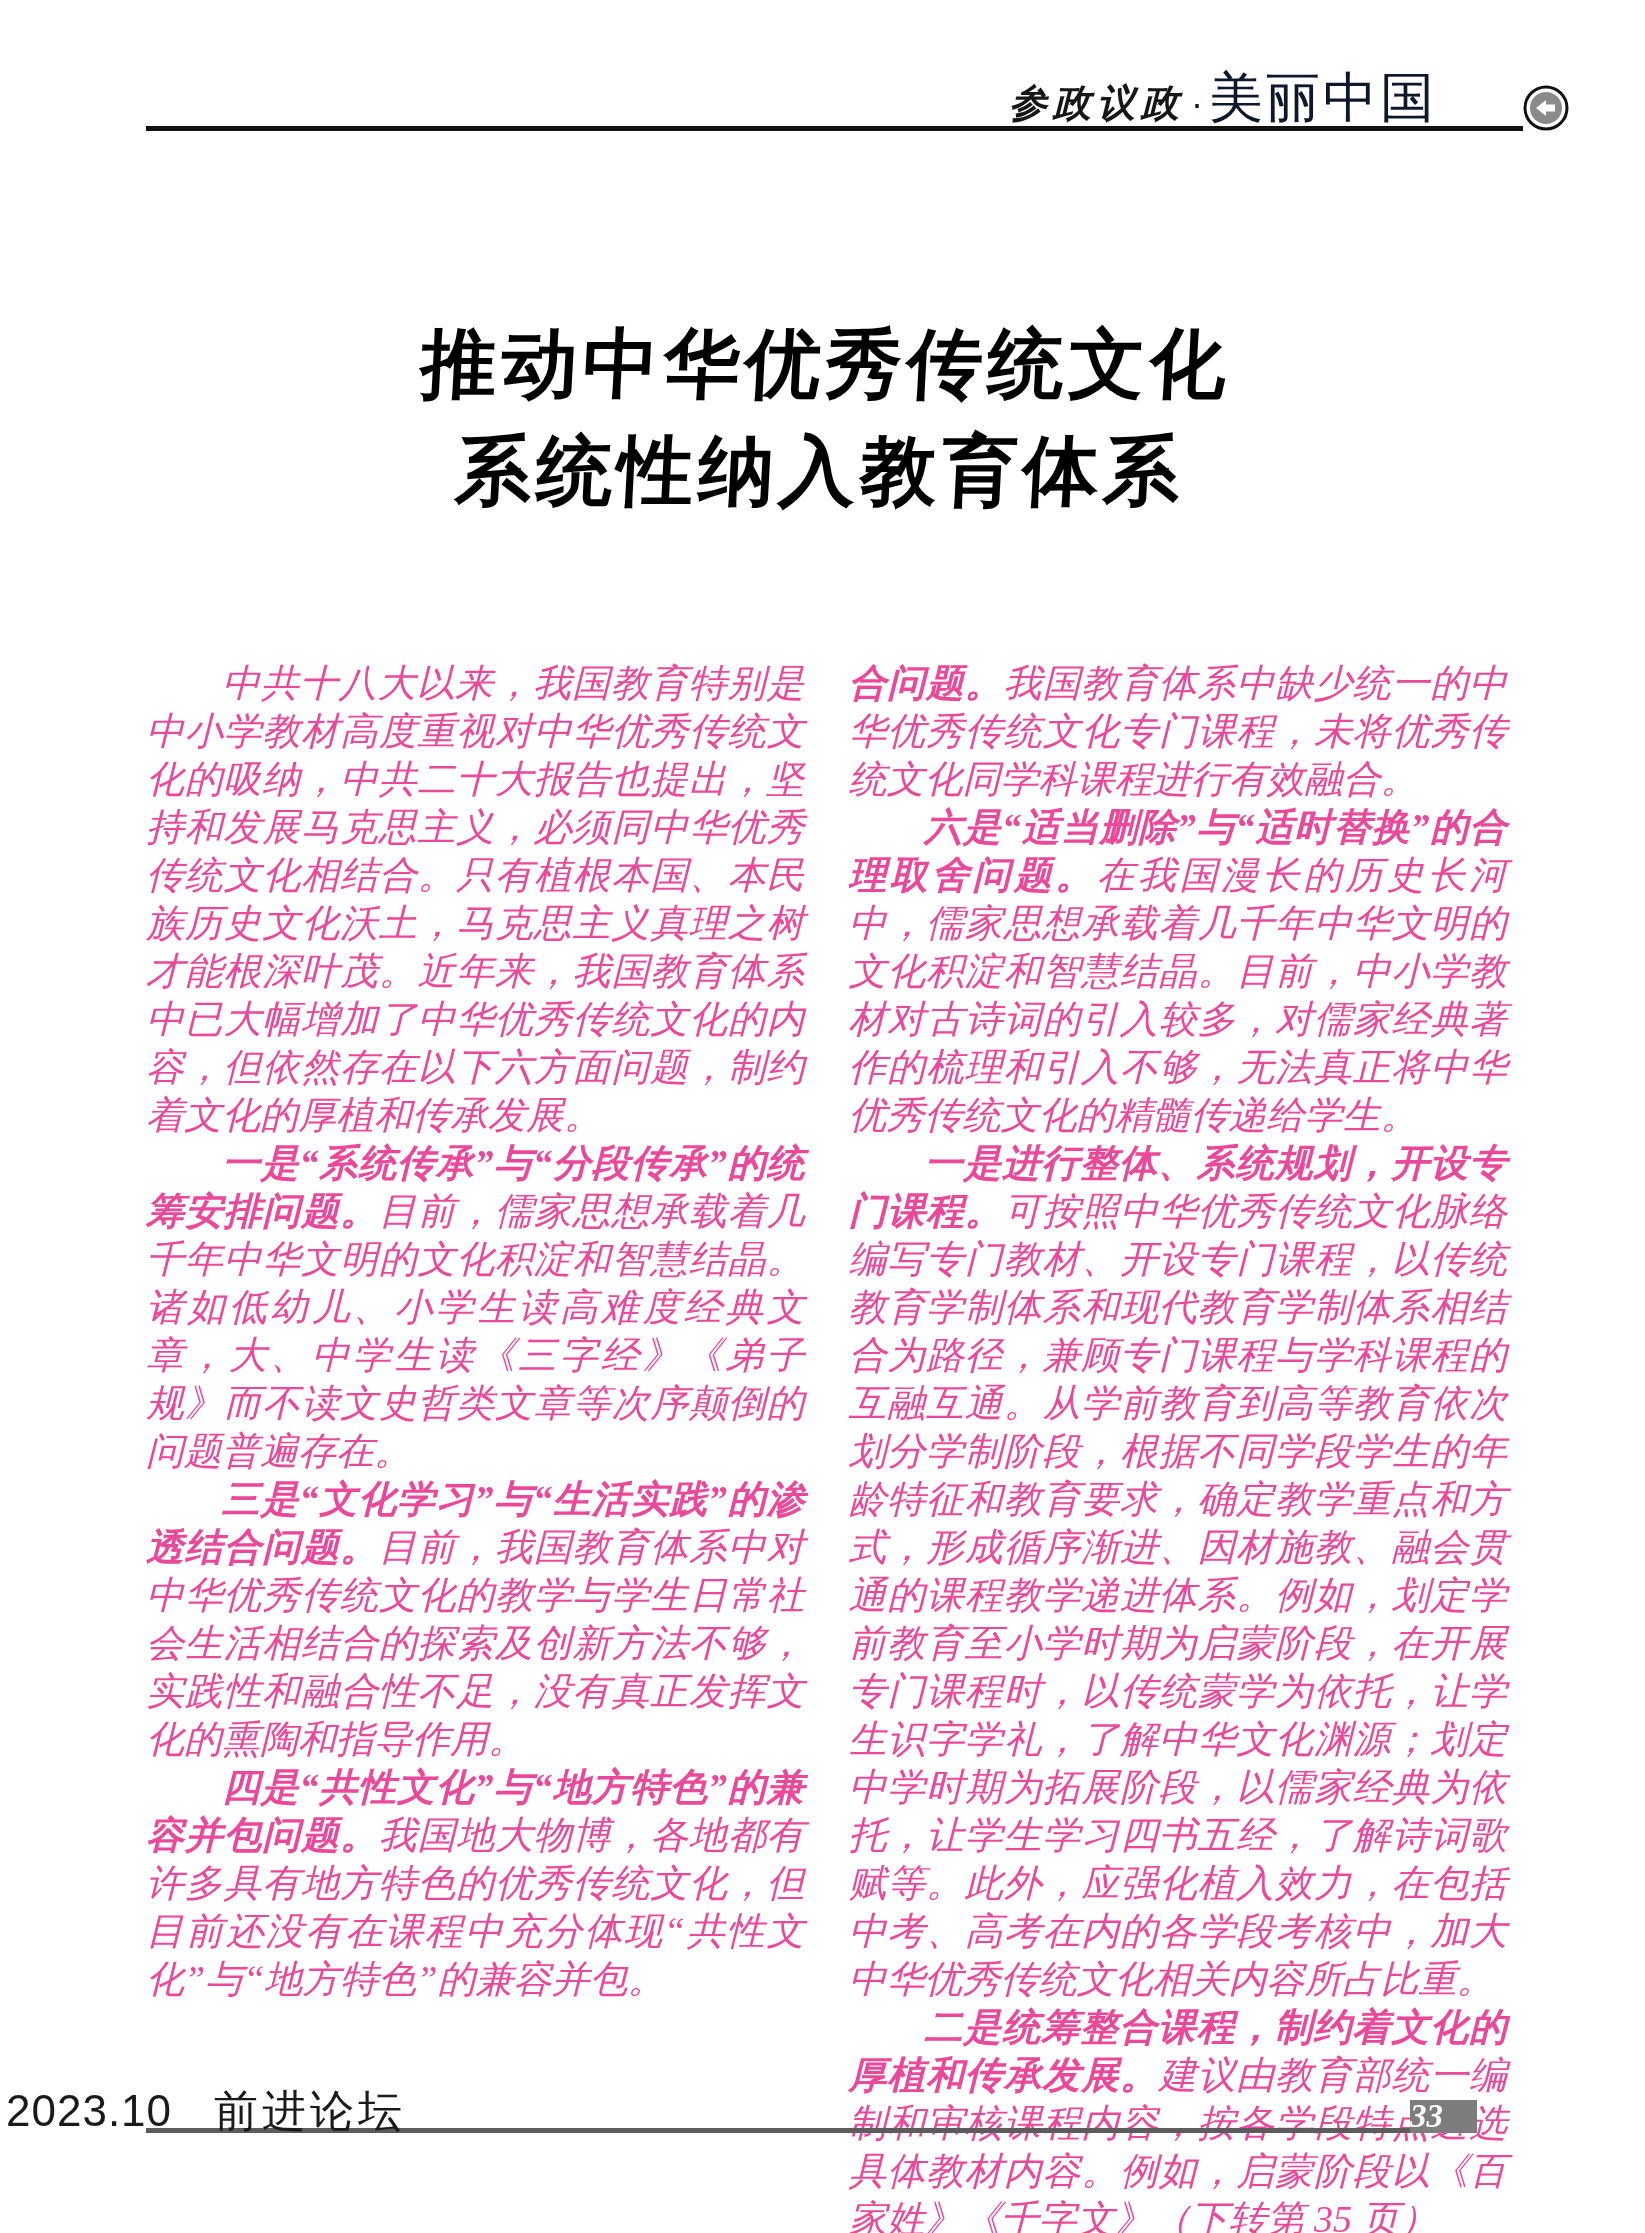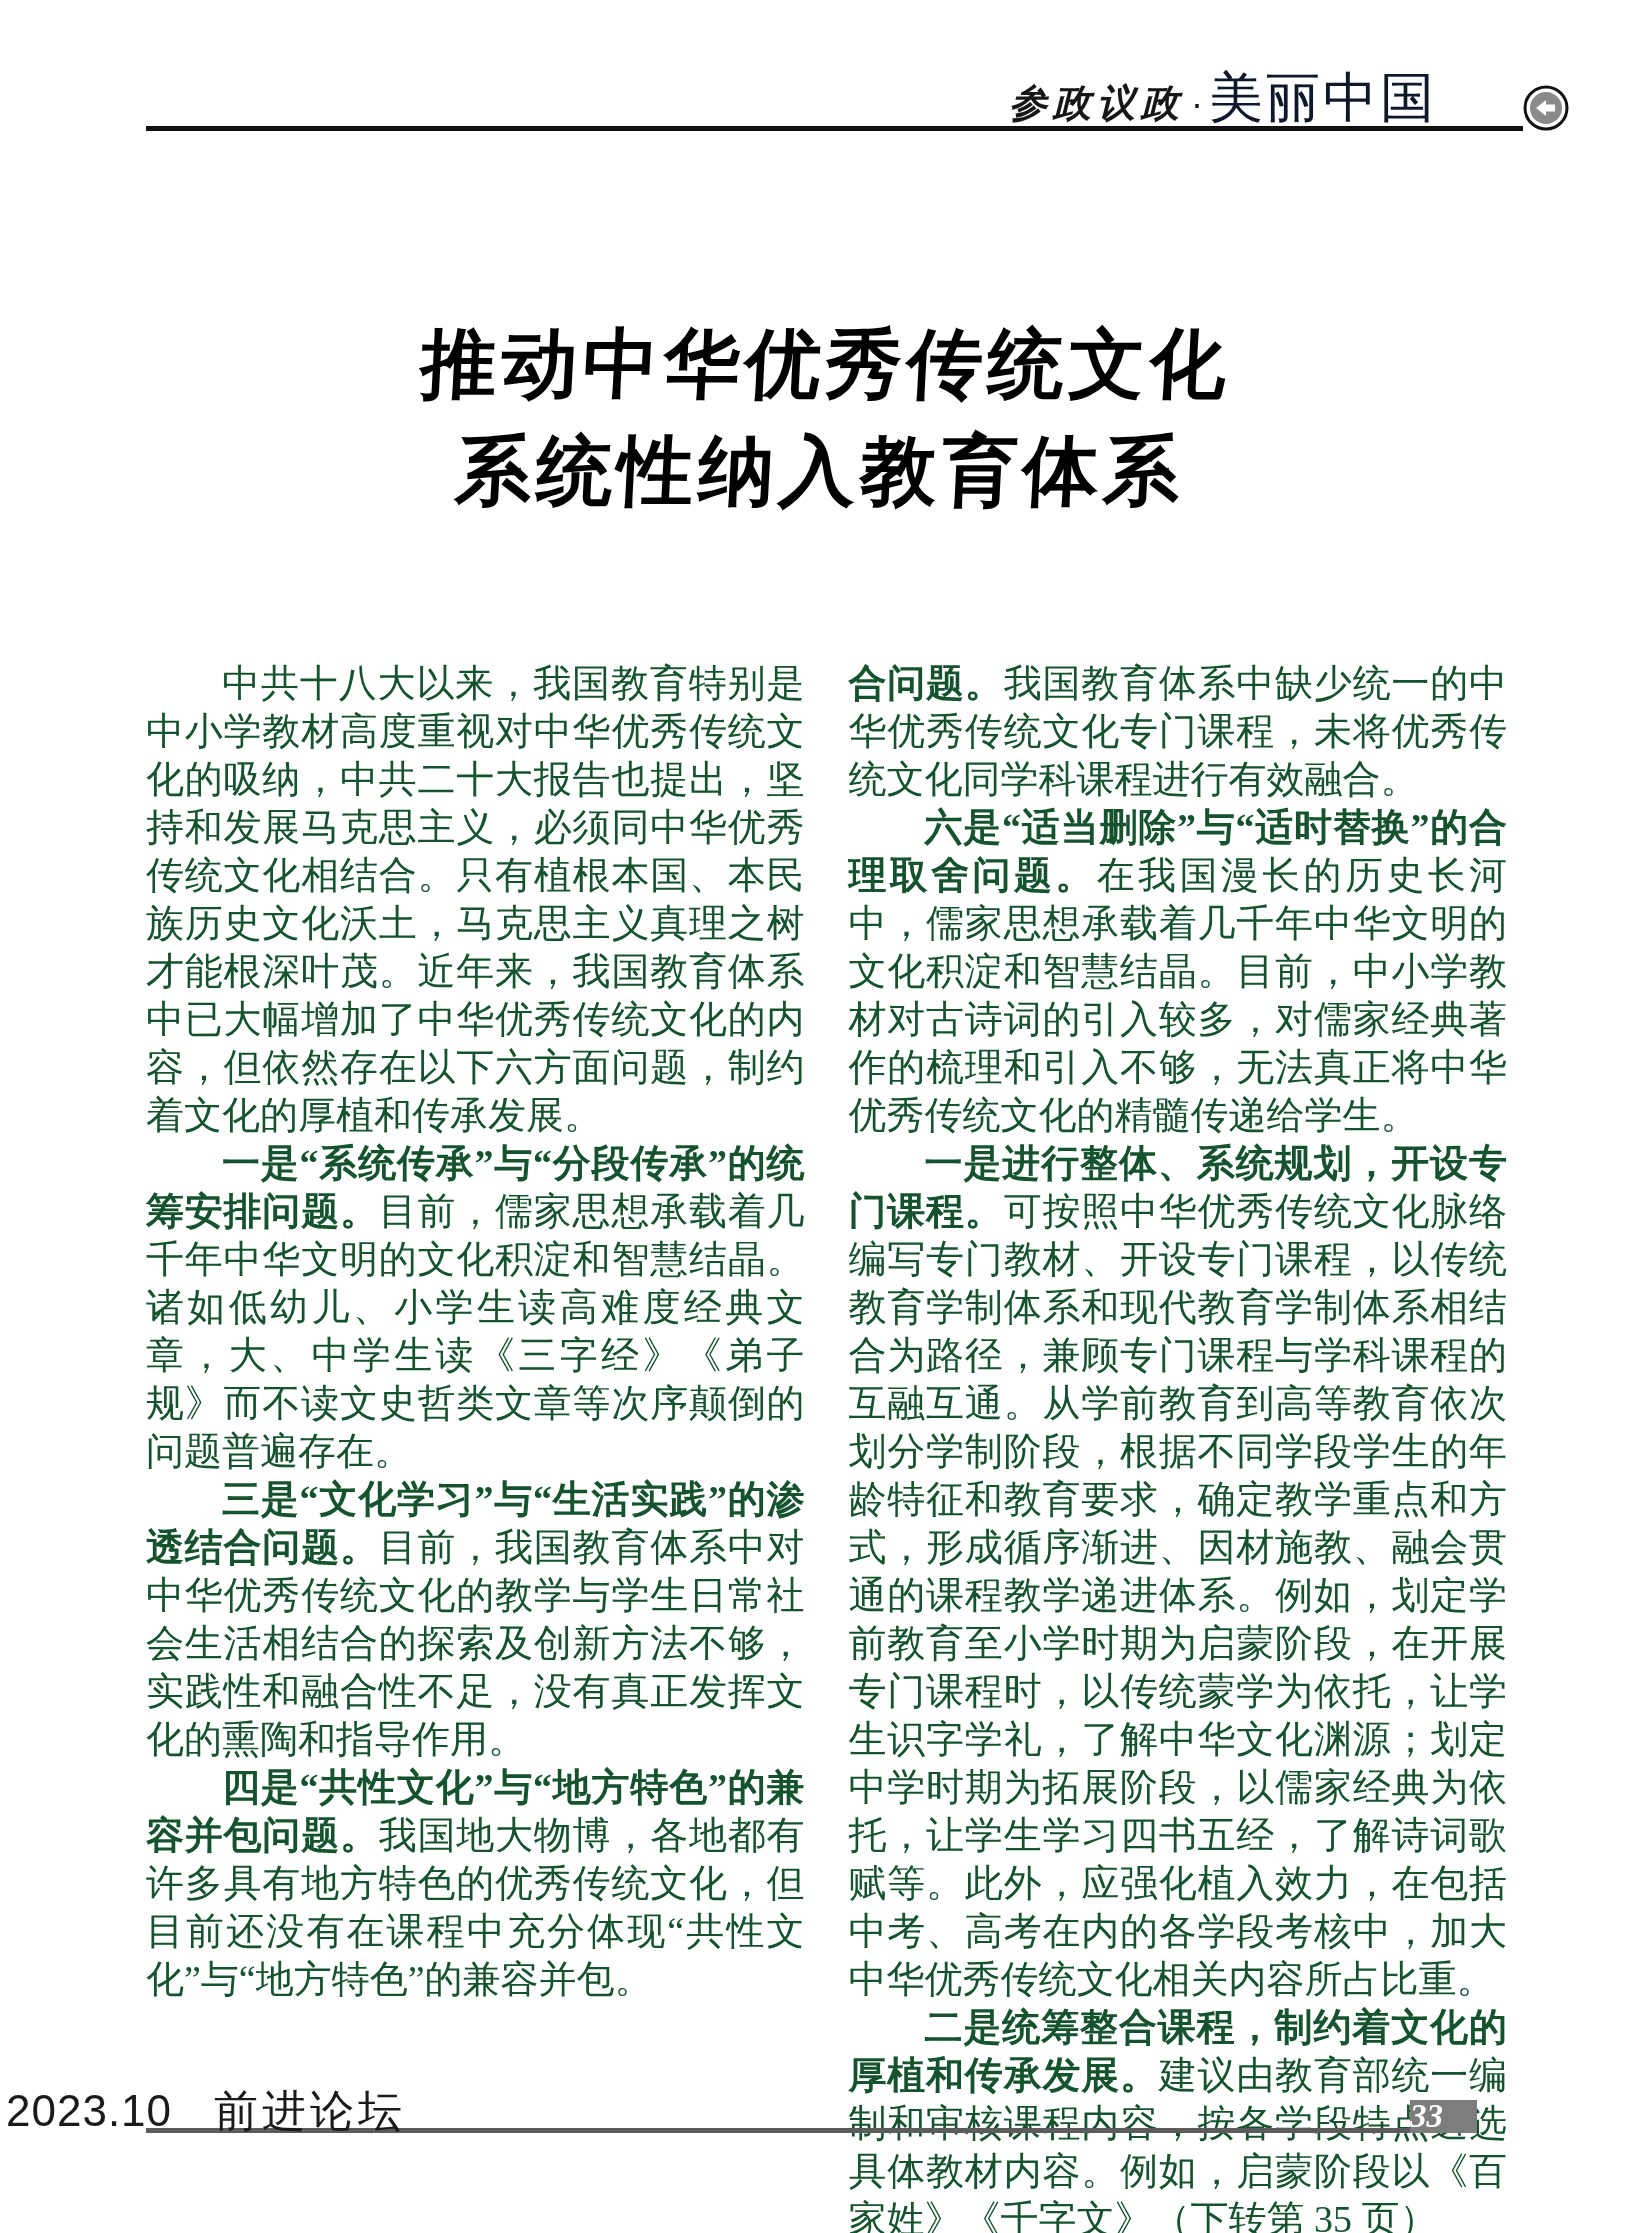--- a/index.html
+++ b/index.html
@@ -63,21 +63,22 @@
     display:flex;
   }
   .col{width:659px;}
   .col.left{margin-right:44px;}
   .para{
     margin:0;
     font-size:38px;line-height:48px;
     text-align:justify;
     text-justify:inter-ideograph;
     text-indent:2em;
-    color:#14532d;
+    color:#ec4899;
+    font-style:italic;
   }
   .para.cont{text-indent:0;}
   .lead{font-weight:700;}
   
   .footer-rule{
     position:absolute;left:146px;top:2128px;width:1264px;height:5px;
     background:#5c5c5c;
   }
   .footer-text{
     position:absolute;top:2082px;left:6px;width:1401px;

